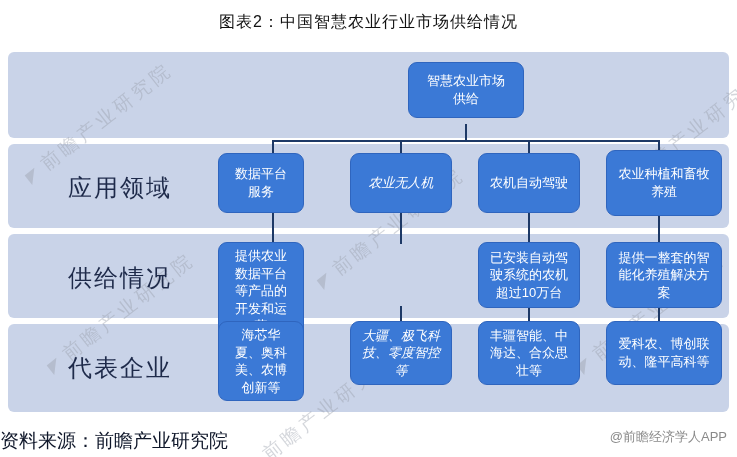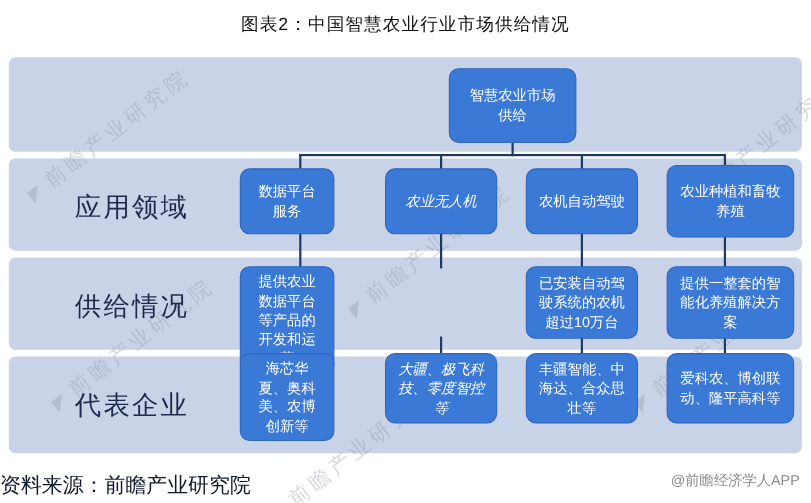--- a/index.html
+++ b/index.html
@@ -17,21 +17,21 @@
 
   .rowlabel{position:absolute;left:40px;width:160px;text-align:center;z-index:2;
             font-family:"Liberation Serif","DejaVu Serif",serif;
             font-size:24px;color:#1e2a4a;letter-spacing:2px;}
   .rl1{top:172px;} .rl2{top:262px;} .rl3{top:352px;}
 
   .box{position:absolute;display:flex;align-items:center;justify-content:center;
        background:#3b79d6;border:1px solid #2f65be;color:#ffffff;border-radius:9px;
        font-size:13px;line-height:1.35;text-align:center;box-sizing:border-box;
        padding:4px 11px;z-index:2;}
-  .root{left:408px;top:62px;width:116px;height:68px;padding:4px 18px;}
+  .root{left:408px;top:62px;width:116px;height:56px;padding:4px 18px;}
   .c1{left:218px;width:86px;} .c2{left:350px;width:102px;font-style:italic;}
   .c3{left:478px;width:102px;} .c4{left:606px;width:116px;}
   .r1{top:153px;min-height:60px;} .r2{top:242px;min-height:66px;} .r3{top:321px;min-height:64px;}
   .c4.r1{top:150px;min-height:66px;}
 
   .vline,.hline{position:absolute;background:#1e3966;z-index:1;}
   .vline{width:2px;} .hline{height:2px;}
 
   .wm{position:absolute;z-index:1;color:#9aa0ac;opacity:0.42;transform:rotate(-38deg);
       font-size:19px;letter-spacing:4px;white-space:nowrap;pointer-events:none;}

